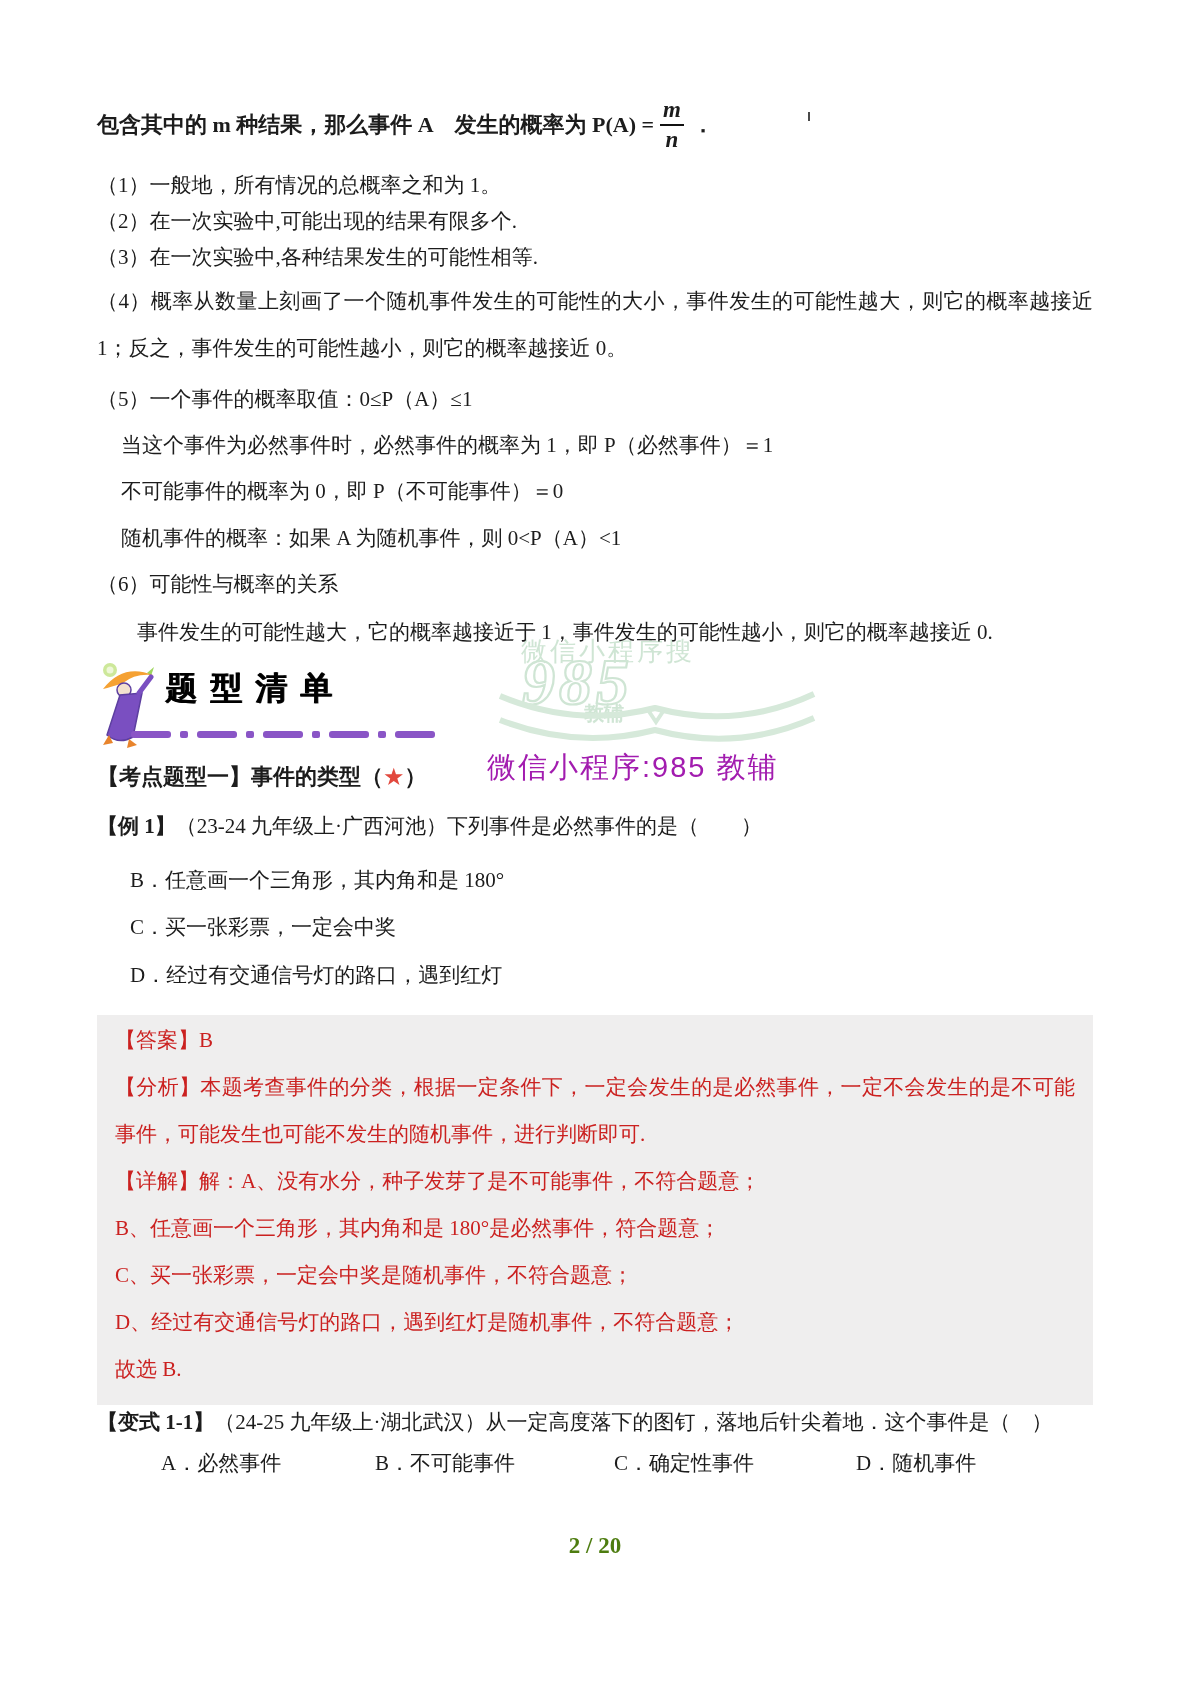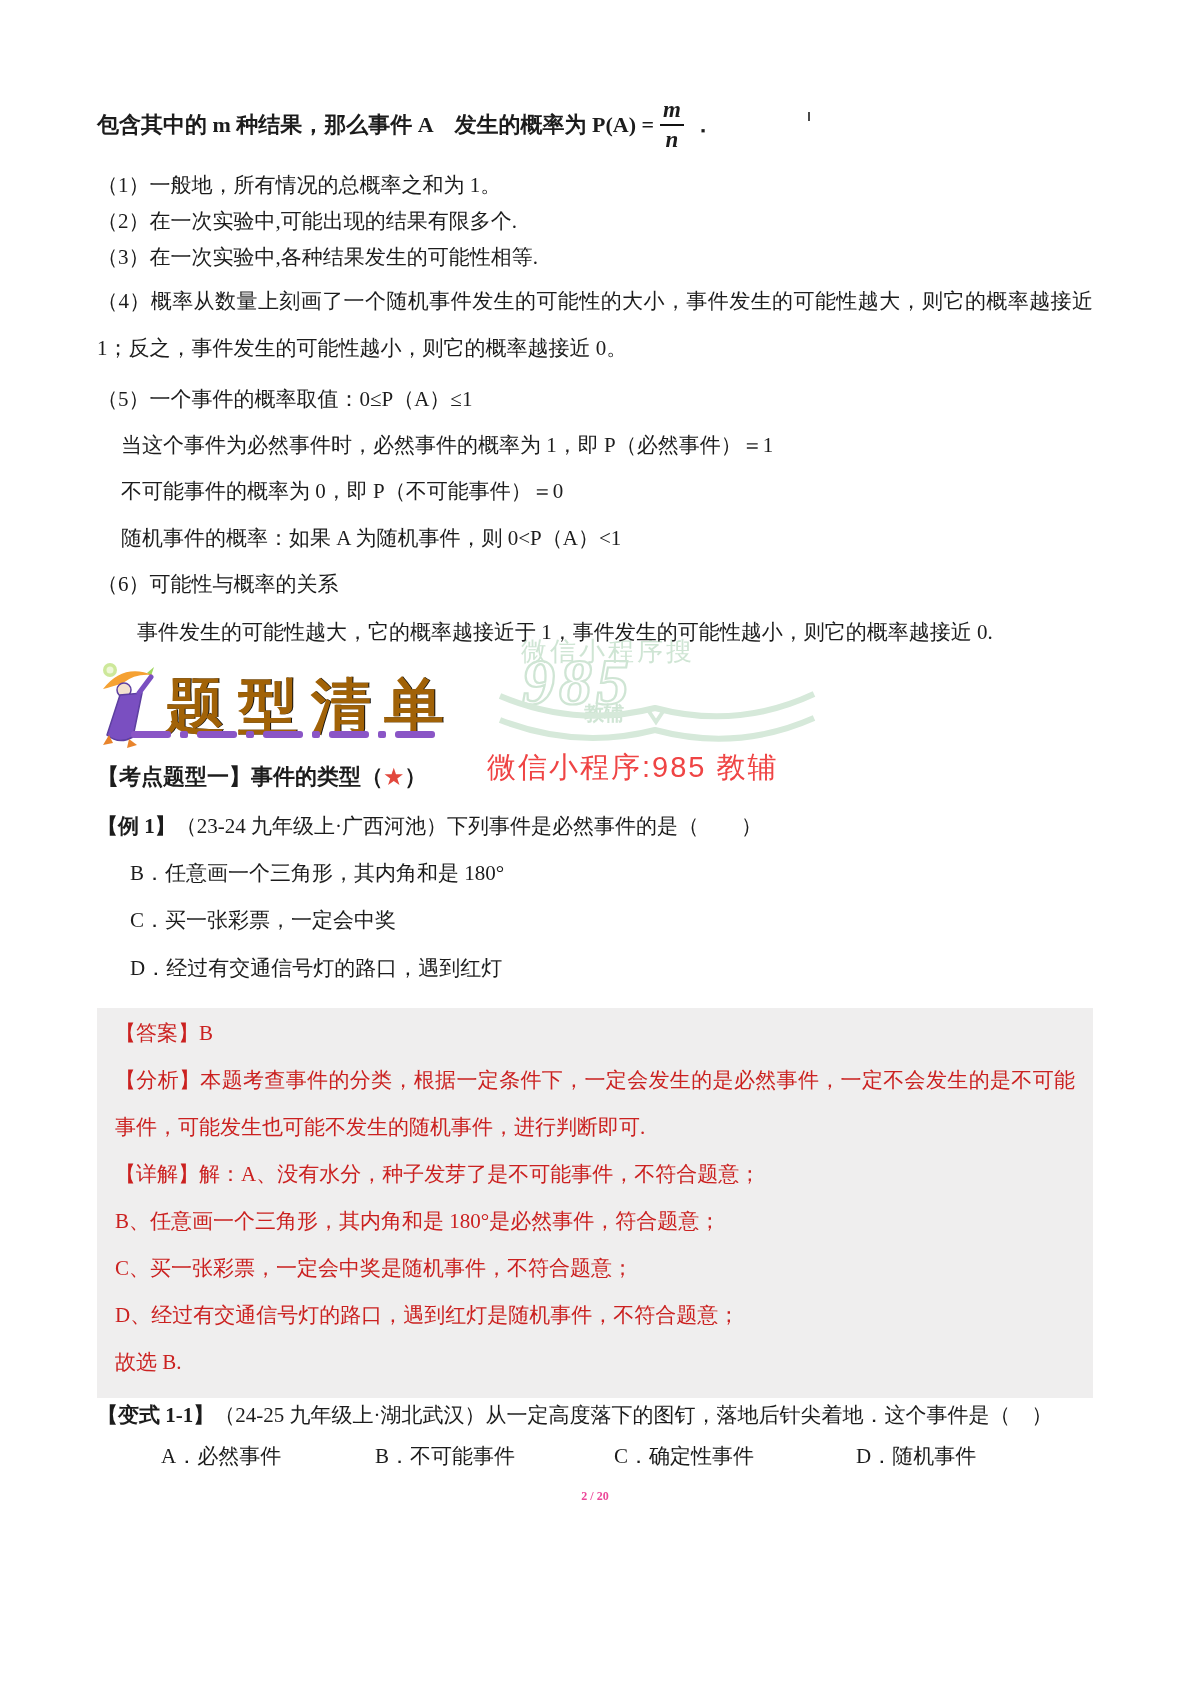--- a/index.html
+++ b/index.html
@@ -13,21 +13,21 @@
     font-size:21px;
   }
   .doc{position:relative;z-index:2;margin:0 97px;}
   .line{margin:0;line-height:26px;}
   .b{font-weight:bold;}
 
   
   .wm{position:absolute;z-index:1;pointer-events:none;}
   #wm-green-text{left:521px;top:634px;font-size:26px;letter-spacing:3px;color:#cfe5d4;font-family:"Liberation Sans",sans-serif;}
   #wm-logo{left:492px;top:648px;}
-  #wm-pink-text{left:487px;top:748px;font-size:29px;letter-spacing:2px;color:#ef4444;font-family:"Liberation Sans",sans-serif;}
+  #wm-pink-text{left:487px;top:748px;font-size:29px;letter-spacing:2px;color:#a21caf;font-family:"Liberation Sans",sans-serif;}
   #stray-mark{left:808px;top:112px;width:2px;height:9px;background:#4a4a4a;}
 
   
   .title-row{margin:88px 0 0 0;display:flex;align-items:center;font-weight:bold;font-size:22px;height:74px;}
   .frac{display:inline-flex;flex-direction:column;align-items:center;margin:0 8px 0 6px;font-style:italic;font-weight:bold;font-size:23px;line-height:24px;}
   .frac .bar{width:24px;height:2px;background:#111;margin:2px 0;}
   .title-dot{font-weight:bold;}
 
   
   #n1{margin-top:10px;} #n2{margin-top:10px;} #n3{margin-top:10px;}
@@ -38,53 +38,53 @@
   .sub{padding-left:24px;}
   #n5a{margin-top:20px;} #n5b{margin-top:20px;} #n5c{margin-top:21px;}
   #n6{margin-top:20px;}
   #n6a{margin-top:22px;padding-left:40px;}
 
   
   .banner{position:relative;margin-top:12px;height:92px;width:340px;}
   .banner .wizard{position:absolute;left:0;top:2px;}
   .banner .banner-title{
     position:absolute;left:68px;top:10px;
-    font-weight:900;font-size:60px;letter-spacing:13px;color:#a16207;
+    font-weight:900;font-size:32px;letter-spacing:13px;color:#000000;
     font-family:"Liberation Serif","DejaVu Serif",serif;
     text-shadow:1px 0 0 #111;
     white-space:nowrap;
   }
   .banner .dashes{position:absolute;left:34px;top:74px;display:flex;align-items:center;}
   .dashes .dash{width:40px;height:7px;background:#8a55c6;border-radius:3px;margin-right:9px;}
   .dashes .dot{width:8px;height:7px;background:#8a55c6;border-radius:2px;margin-right:9px;}
 
   
   .heading{margin-top:14px;font-family:"Liberation Sans","DejaVu Sans",sans-serif;font-weight:bold;font-size:22px;line-height:28px;}
   .star{color:#e2493e;font-size:24px;vertical-align:-1px;}
 
   
   #example1{margin-top:22px;}
   .opt{padding-left:33px;}
-  #optA{margin-top:20px;} #optB{margin-top:21px;} #optC{margin-top:21px;} #optD{margin-top:22px;}
+  #optA{margin-top:20px;} #optB{margin-top:28px;} #optC{margin-top:21px;} #optD{margin-top:22px;}
 
   
   .ans{
     margin-top:27px;background:#efeeee;color:#cb2120;
     padding:2px 18px 12px 18px;
   }
   .ans p{margin:0;line-height:47px;}
 
   
   #variant11{margin-top:4px;}
   .opt-row{margin-top:14px;padding-left:33px;display:flex;}
   .opt-row span{display:inline-block;margin-left:31px;}
   .opt-row .w1{width:183px;} .opt-row .w2{width:208px;} .opt-row .w3{width:211px;}
 
   
-  .footer{position:absolute;z-index:2;left:0;top:1489px;width:100%;text-align:center;font-weight:bold;font-size:12px;color:#ec4899;}
+  .footer{position:absolute;z-index:2;left:0;top:1533px;width:100%;text-align:center;font-weight:bold;font-size:23px;color:#4d7c0f;}
 </style>
 </head>
 <body>
 
 <div id="page">
 
   <div class="wm" id="wm-green-text">微信小程序搜</div>
   <div class="wm" id="wm-logo">
     <svg width="330" height="104" viewBox="0 0 330 104">
       <text x="30" y="56" font-family="Liberation Serif, serif" font-size="66" font-style="italic" font-weight="bold" fill="none" stroke="#cfe5d4" stroke-width="2.2" letter-spacing="4">985</text>

